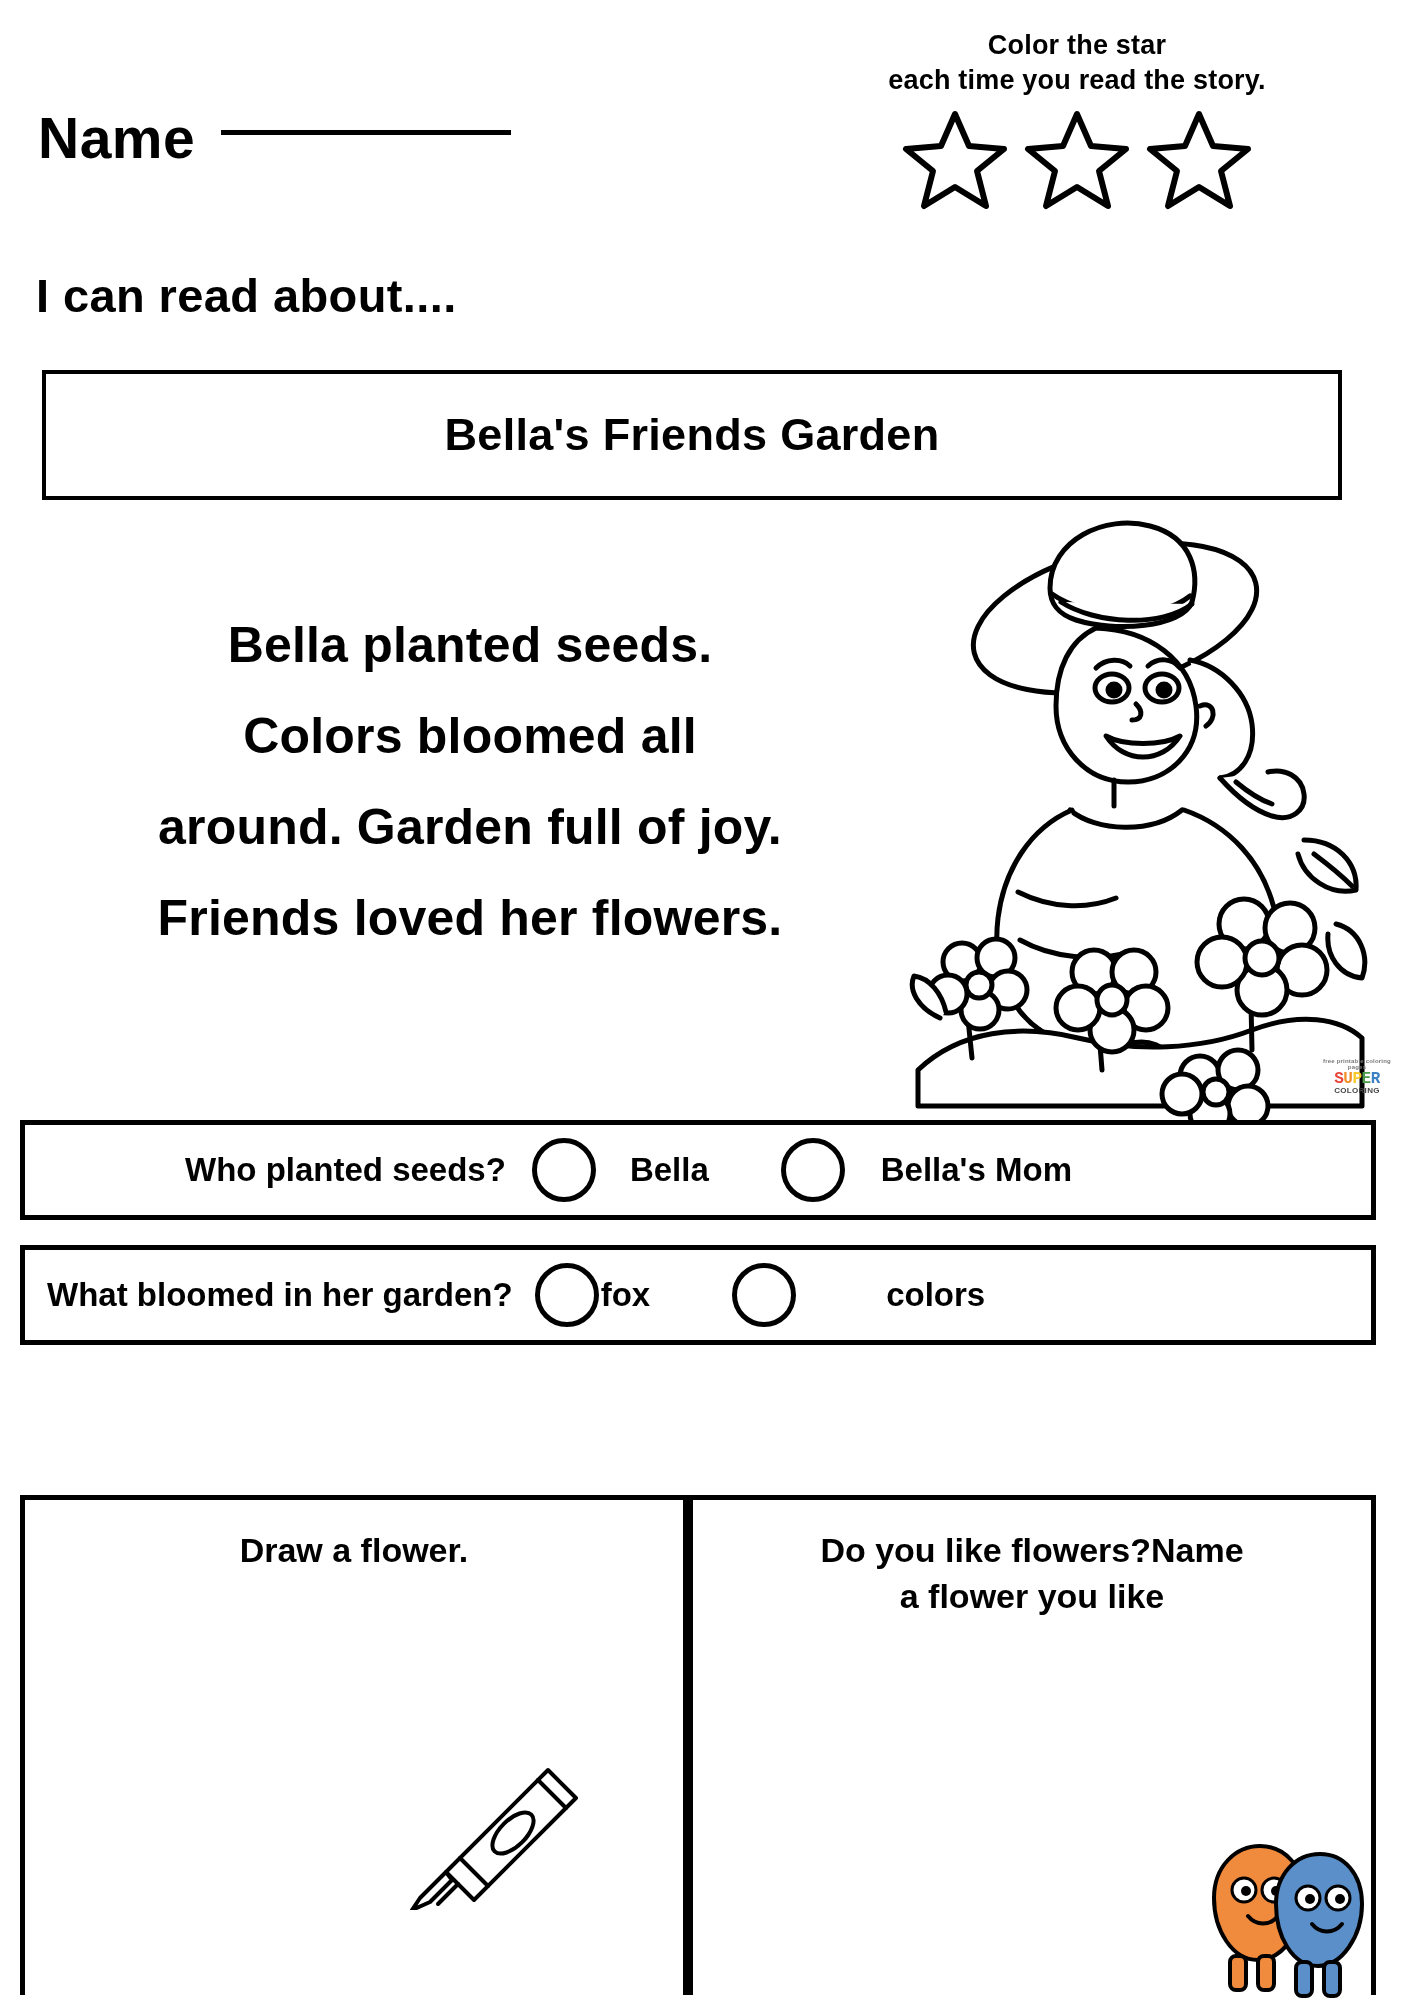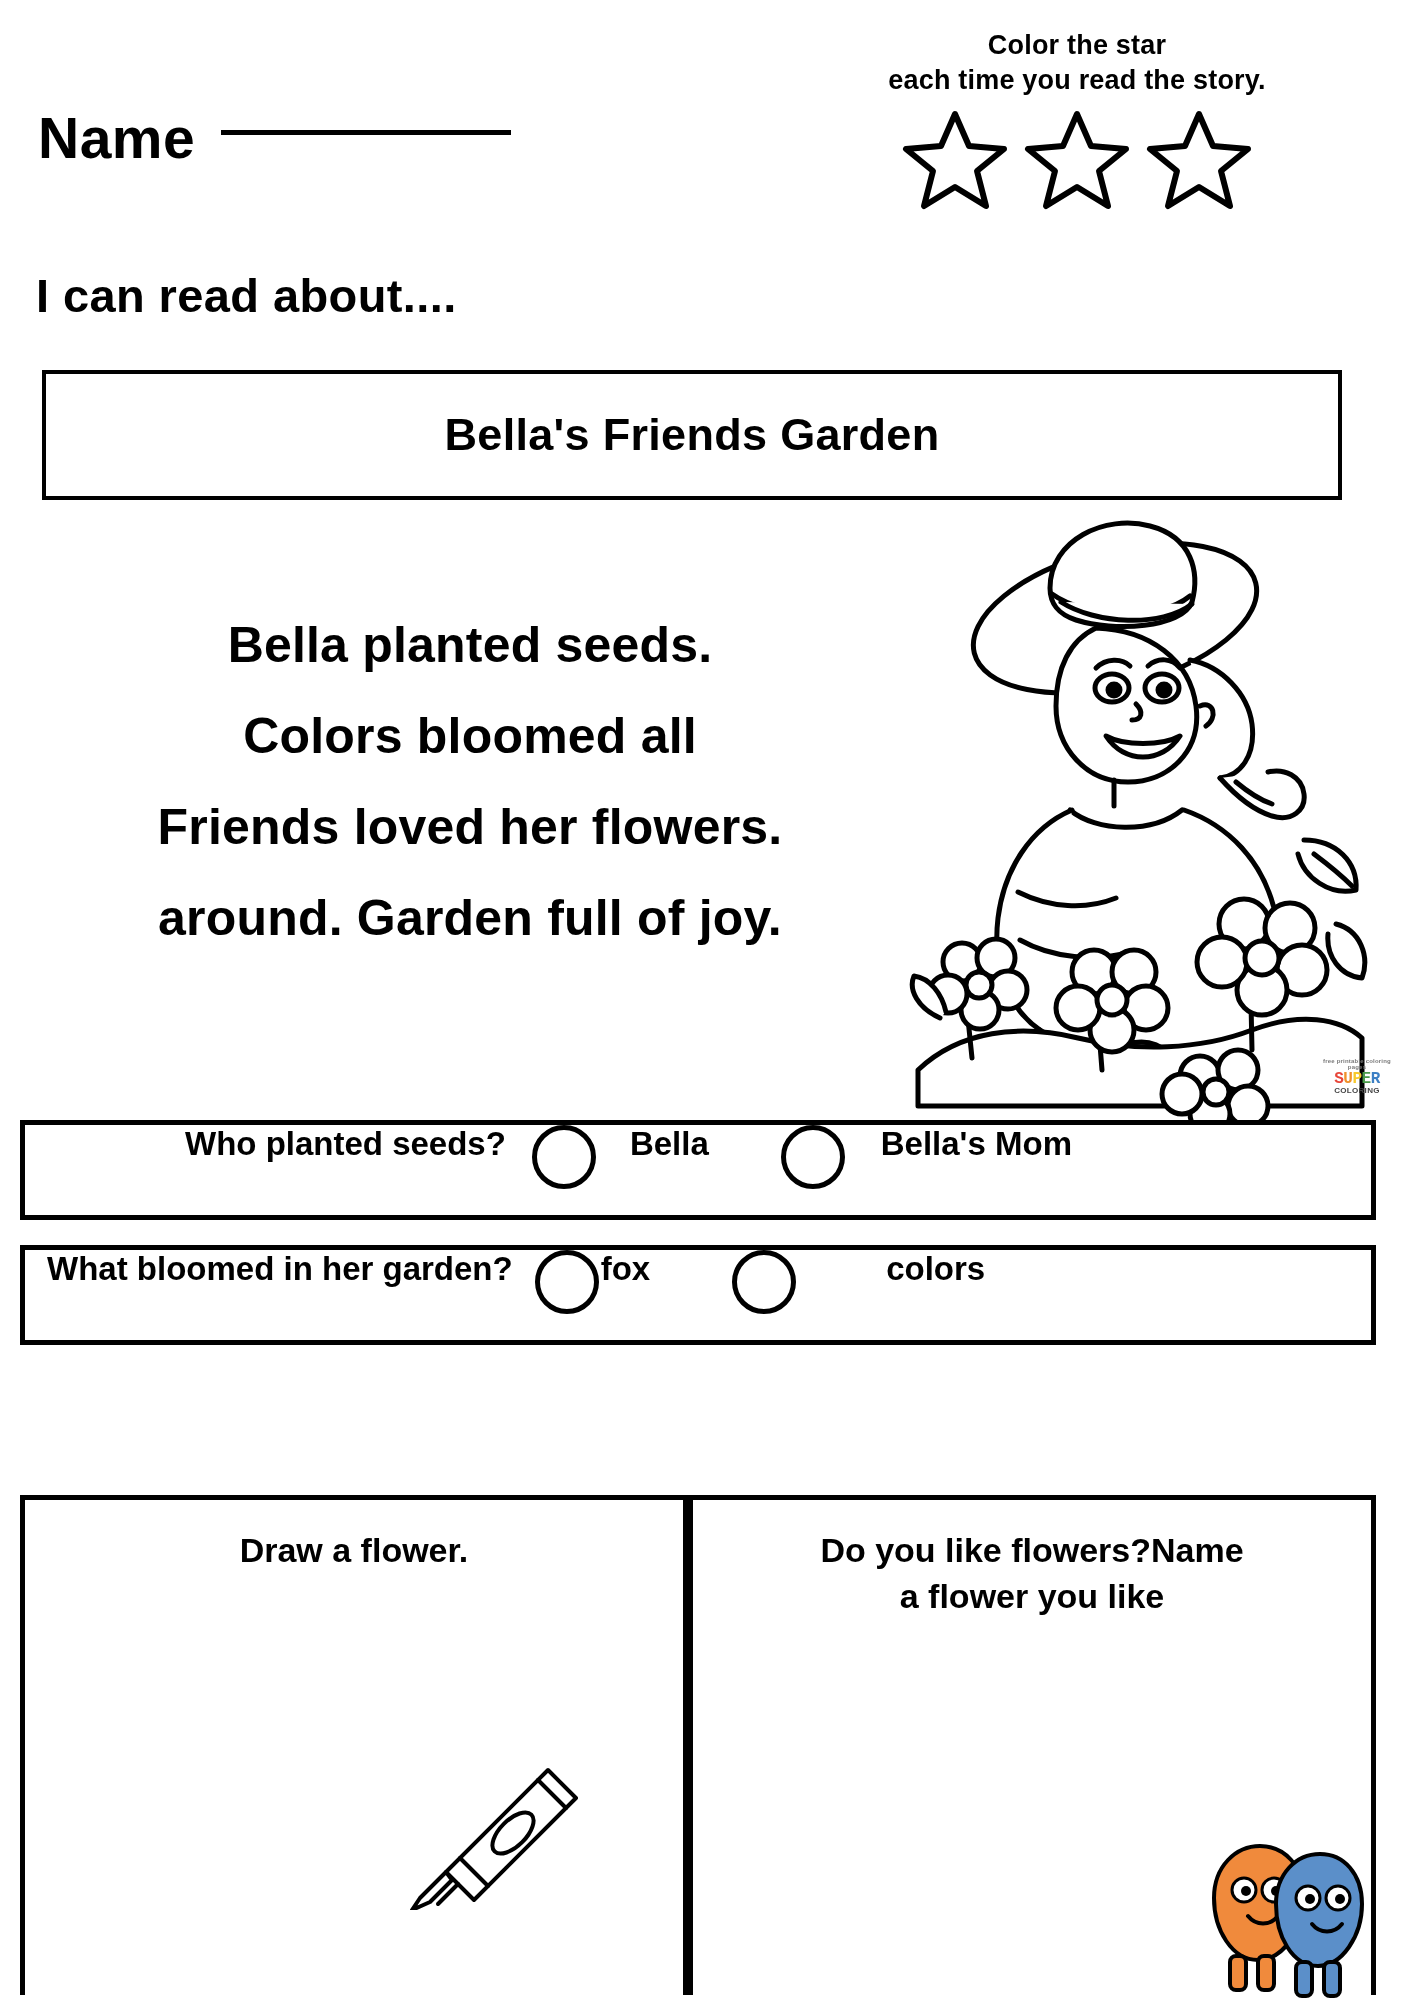--- a/index.html
+++ b/index.html
@@ -134,20 +134,21 @@
   .wm-main span:nth-child(5) { color: #3b7fc4; }
   .wm-sub { font-size: 8px; letter-spacing: 0.3px; color: #444; }
 
   
   .q-row {
     position: absolute;
     left: 20px;
     width: 1356px;
     border: 5px solid #000;
     display: flex;
+    align-items: center;
     background: #fff;
   }
   #q-row-1 { top: 1120px; height: 100px; }
   #q-row-2 { top: 1245px; height: 100px; }
   #q-row-3 { top: 1370px; height: 100px; }
 
   .q-text {
     font-size: 33px;
     font-weight: bold;
     white-space: nowrap;
@@ -268,22 +269,22 @@
 
   <div class="read-about">I can read about....</div>
 
   <div class="title-box">
     <span class="title-text">Bella's Friends Garden</span>
   </div>
 
   <div class="story">
     <div>Bella planted seeds.</div>
     <div>Colors bloomed all</div>
+    <div>around. Garden full of joy.</div>
     <div>Friends loved her flowers.</div>
-    <div>around. Garden full of joy.</div>
   </div>
 
   <div class="illustration">
     <svg width="470" height="620" viewBox="0 0 470 620">
       <g fill="#ffffff" stroke="#000000" stroke-width="5" stroke-linejoin="round" stroke-linecap="round">
 
         <ellipse cx="215" cy="108" rx="145" ry="68" transform="rotate(-14 215 108)"></ellipse>
 
         <path d="M150 78 C150 30 205 4 250 16 C292 27 300 62 292 92 C282 118 214 122 176 110 C158 104 150 94 150 78 Z"></path>
         <path d="M152 84 C186 108 258 112 290 86"></path>

